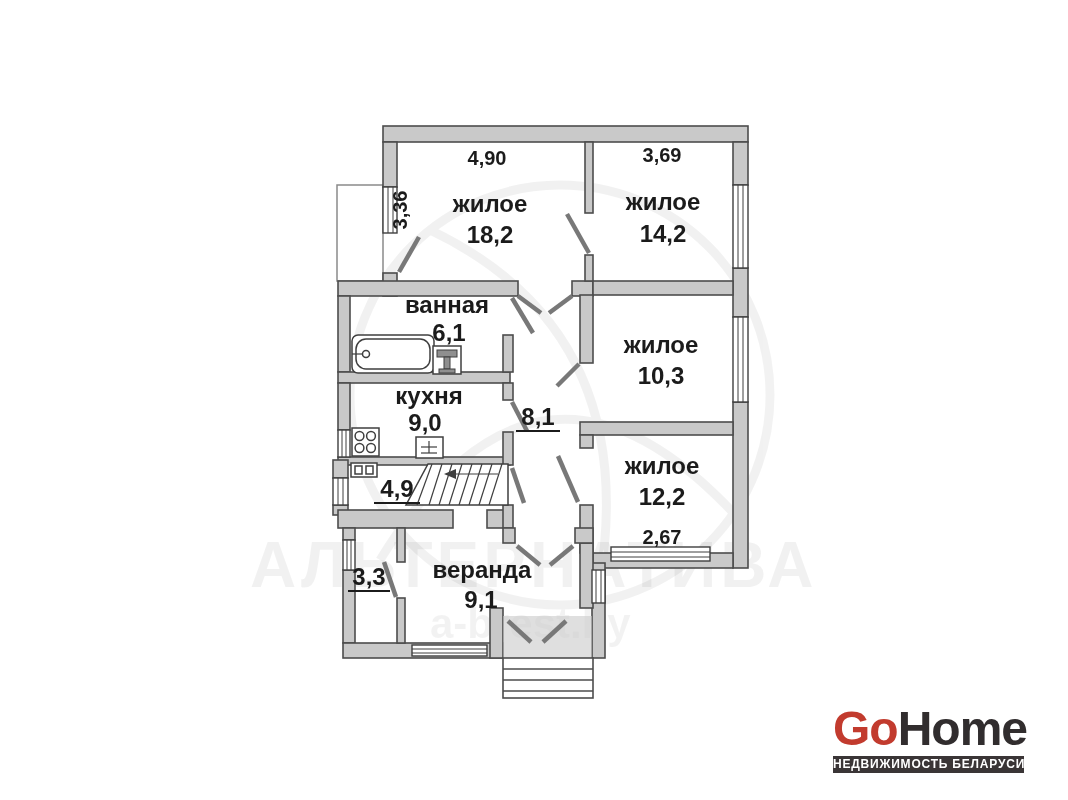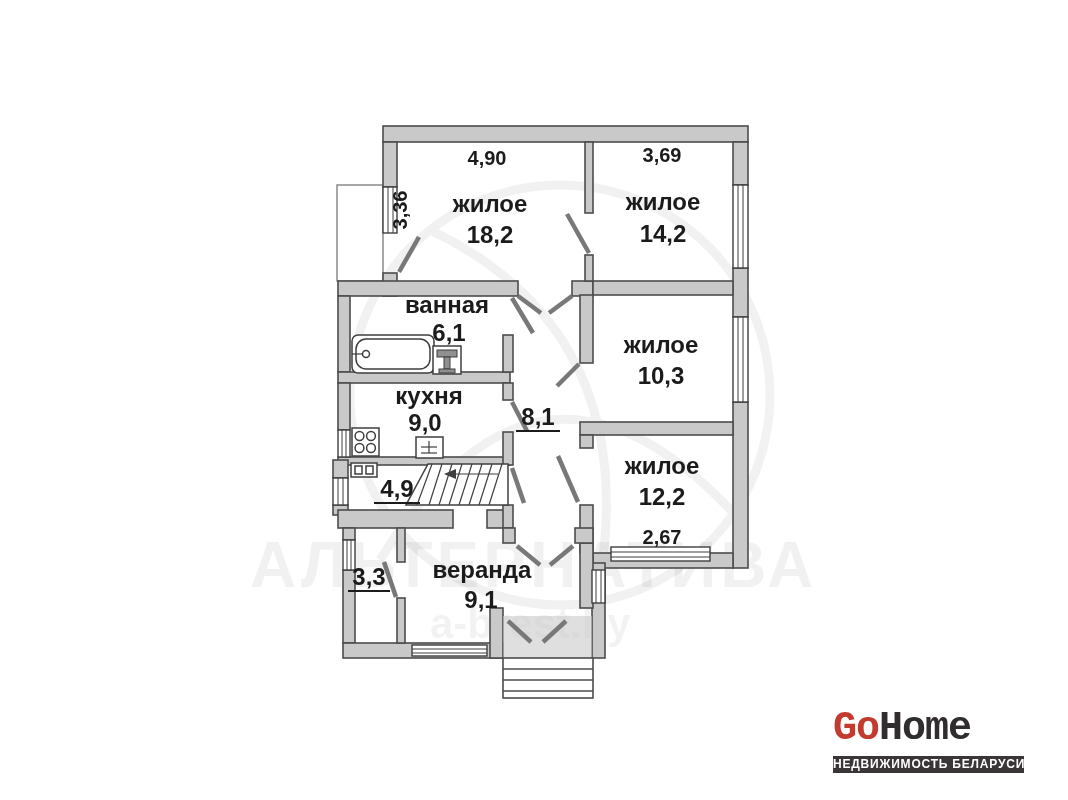--- a/index.html
+++ b/index.html
@@ -23,21 +23,21 @@
   .fix{fill:#ffffff;stroke:#3f3f3f;stroke-width:1.5;}
   .fixfill{fill:#8f8f8f;stroke:#3f3f3f;stroke-width:1;}
   .thinline{stroke:#3f3f3f;stroke-width:1.2;fill:none;}
   .roomname{font-family:"Liberation Sans",sans-serif;font-size:24px;font-weight:bold;
        fill:#1b1b1b;text-anchor:middle;}
   .dim{font-family:"Liberation Sans",sans-serif;font-size:20px;font-weight:bold;
        fill:#1b1b1b;text-anchor:middle;}
   .ul{stroke:#1b1b1b;stroke-width:2;}
   
   .logo{position:absolute;left:833px;top:704px;width:195px;}
-  .logo-text{font-size:40px;font-weight:bold;line-height:50px;letter-spacing:-1px;white-space:nowrap;font-family:Liberation Mono, monospace;}
+  .logo-text{font-size:48px;font-weight:bold;line-height:50px;letter-spacing:-1px;white-space:nowrap;}
   .logo-go{color:#c23b2e;}
   .logo-home{color:#312d2e;}
   .logo-bar{margin-top:2px;width:191px;height:17px;background:#3a3536;color:#fff;
        font-size:12px;font-weight:bold;letter-spacing:0.8px;text-align:left;line-height:17px;
        white-space:nowrap;}
 </style>
 </head>
 <body>
 
 <div class="canvas">

